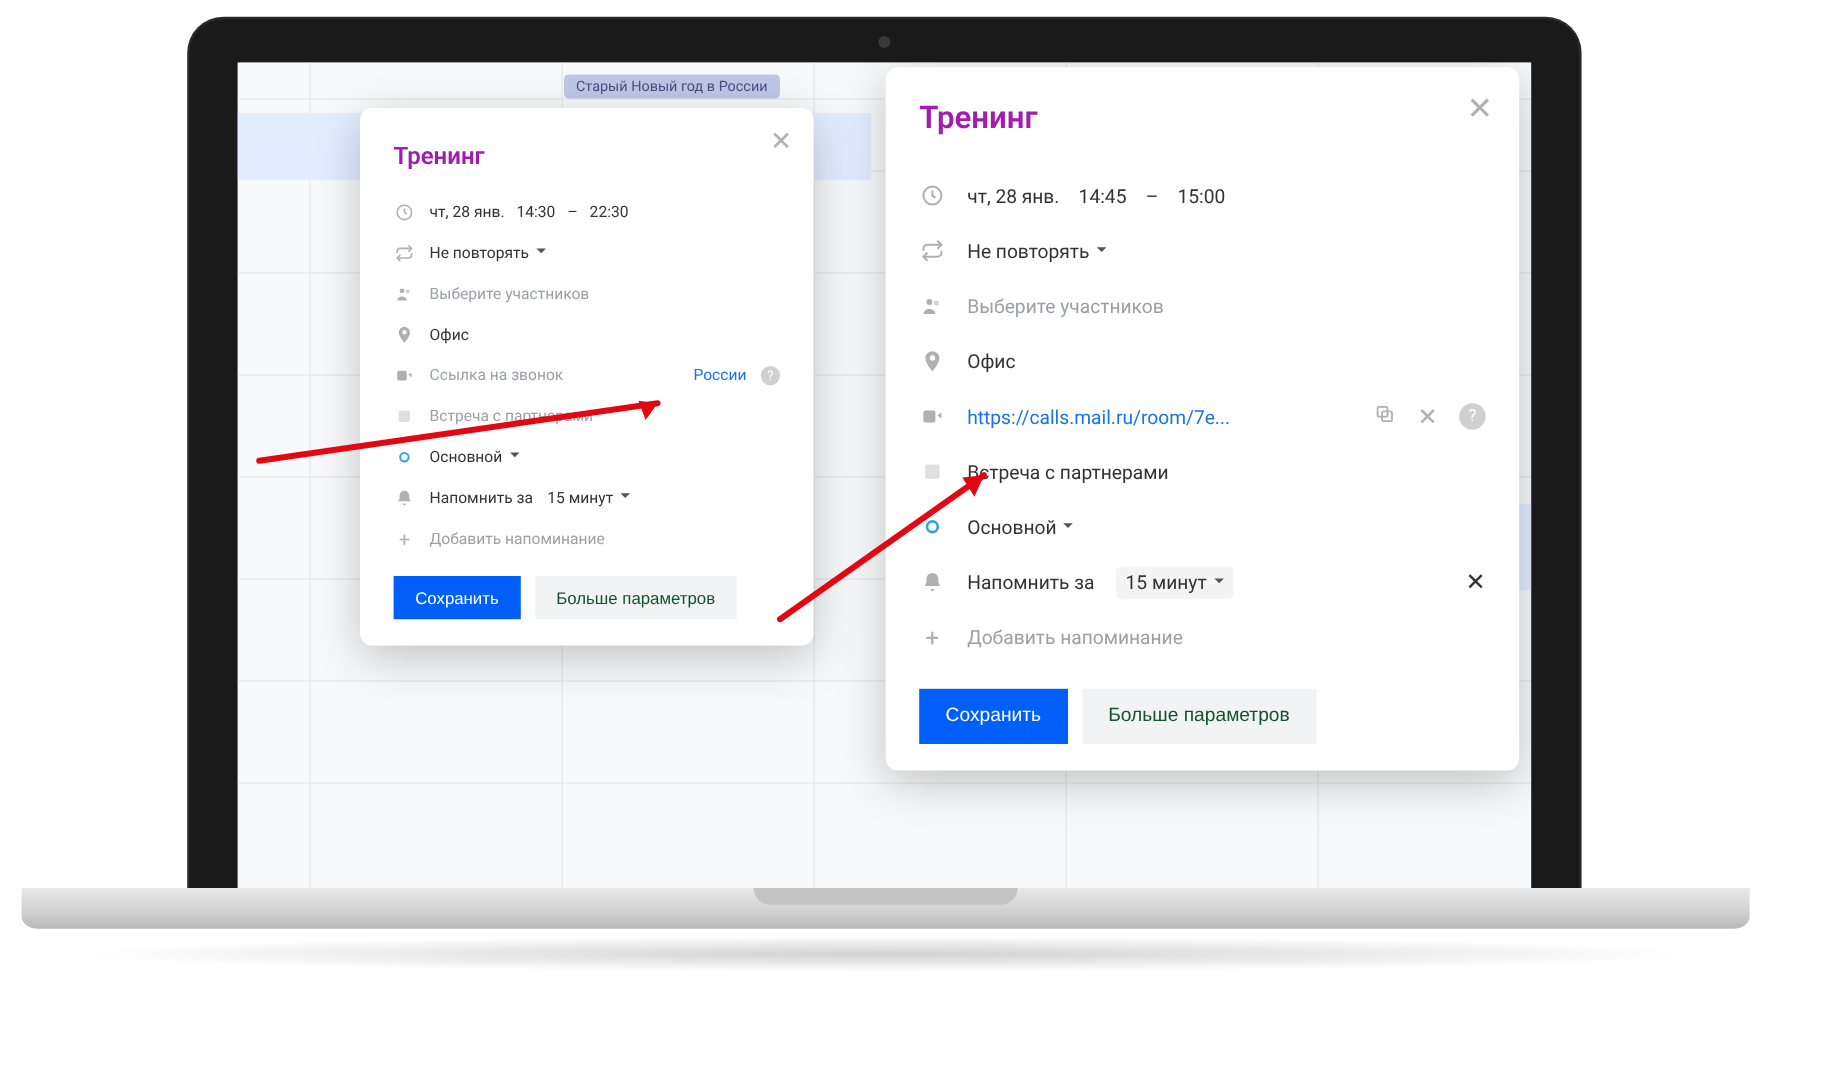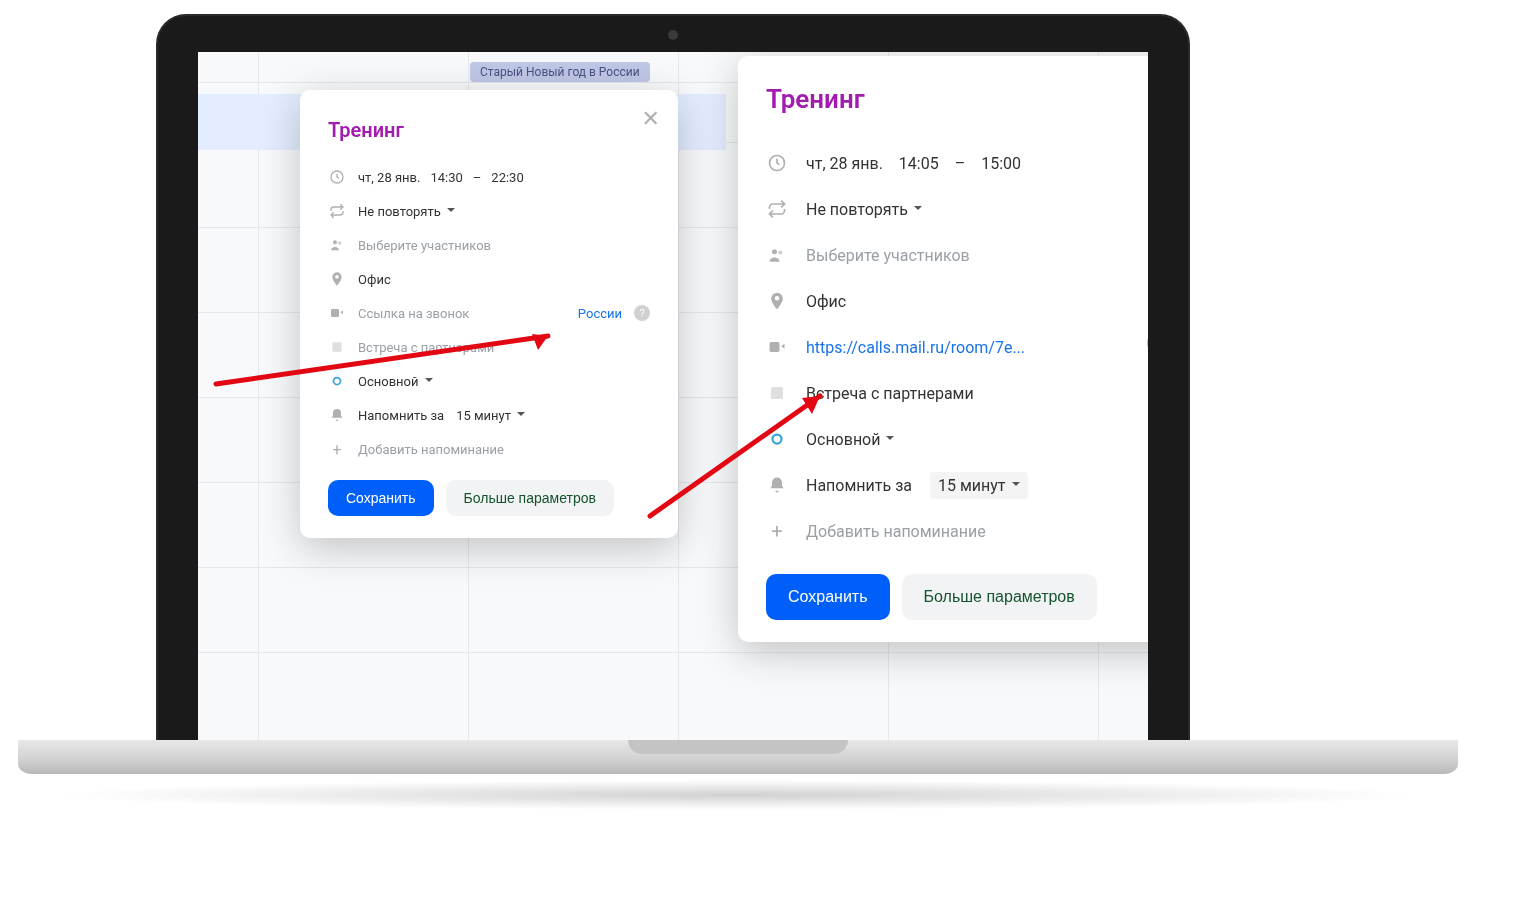--- a/index.html
+++ b/index.html
@@ -10,21 +10,21 @@
       height: 898px;
       position: relative;
       overflow: hidden;
     }
 
     
     .laptop-frame {
       position: absolute;
       left: 158px;
       top: 16px;
-      width: 1030px;
+      width: 1158px;
       height: 724px;
       background: #1a1a1a;
       border-radius: 28px 28px 0 0;
       padding: 36px 40px 0 40px;
       box-shadow: 0 0 0 2px #2a2a2a;
     }
     .laptop-camera {
       position: absolute;
       top: 14px;
       left: 50%;
@@ -181,21 +181,21 @@
       display: inline-flex;
       align-items: center;
       justify-content: center;
     }
     .panel-large .help-q { width: 22px; height: 22px; font-size: 14px; }
 
     .actions { display: flex; gap: 12px; margin-top: 14px; }
     .panel-large .actions { margin-top: 20px; }
     .btn {
       padding: 10px 18px;
-      border-radius: 10px;
+      border-radius: 0;
       font-size: 14px;
       border: none;
       cursor: pointer;
     }
     .panel-large .btn { padding: 14px 22px; font-size: 16px; }
     .btn-primary { background: #005ff9; color: #fff; }
     .btn-secondary { background: #f1f3f4; color: #14532d; }
 
     .date-line { display: flex; gap: 10px; align-items: center; }
     .panel-large .date-line { gap: 16px; }
@@ -363,21 +363,21 @@
 
       <div class="row">
         <span class="ic">
           <svg viewBox="0 0 24 24" width="20" height="20" fill="currentColor">
               <circle cx="12" cy="12" r="9" fill="none" stroke="currentColor" stroke-width="2"></circle>
               <path d="M12 7v5l3 2" stroke="currentColor" stroke-width="2" fill="none"></path>
             </svg>
         </span>
         <span class="date-line">
           <span>чт, 28 янв.</span>
-          <span>14:05</span>
+          <span>14:45</span>
           <span>–</span>
           <span>15:00</span>
         </span>
       </div>
 
       <div class="row">
         <span class="ic">
           <svg viewBox="0 0 24 24" width="20" height="20" fill="none" stroke="currentColor" stroke-width="2">
               <path d="M17 2l4 4-4 4"></path>
               <path d="M3 12v-2a4 4 0 014-4h14"></path>

